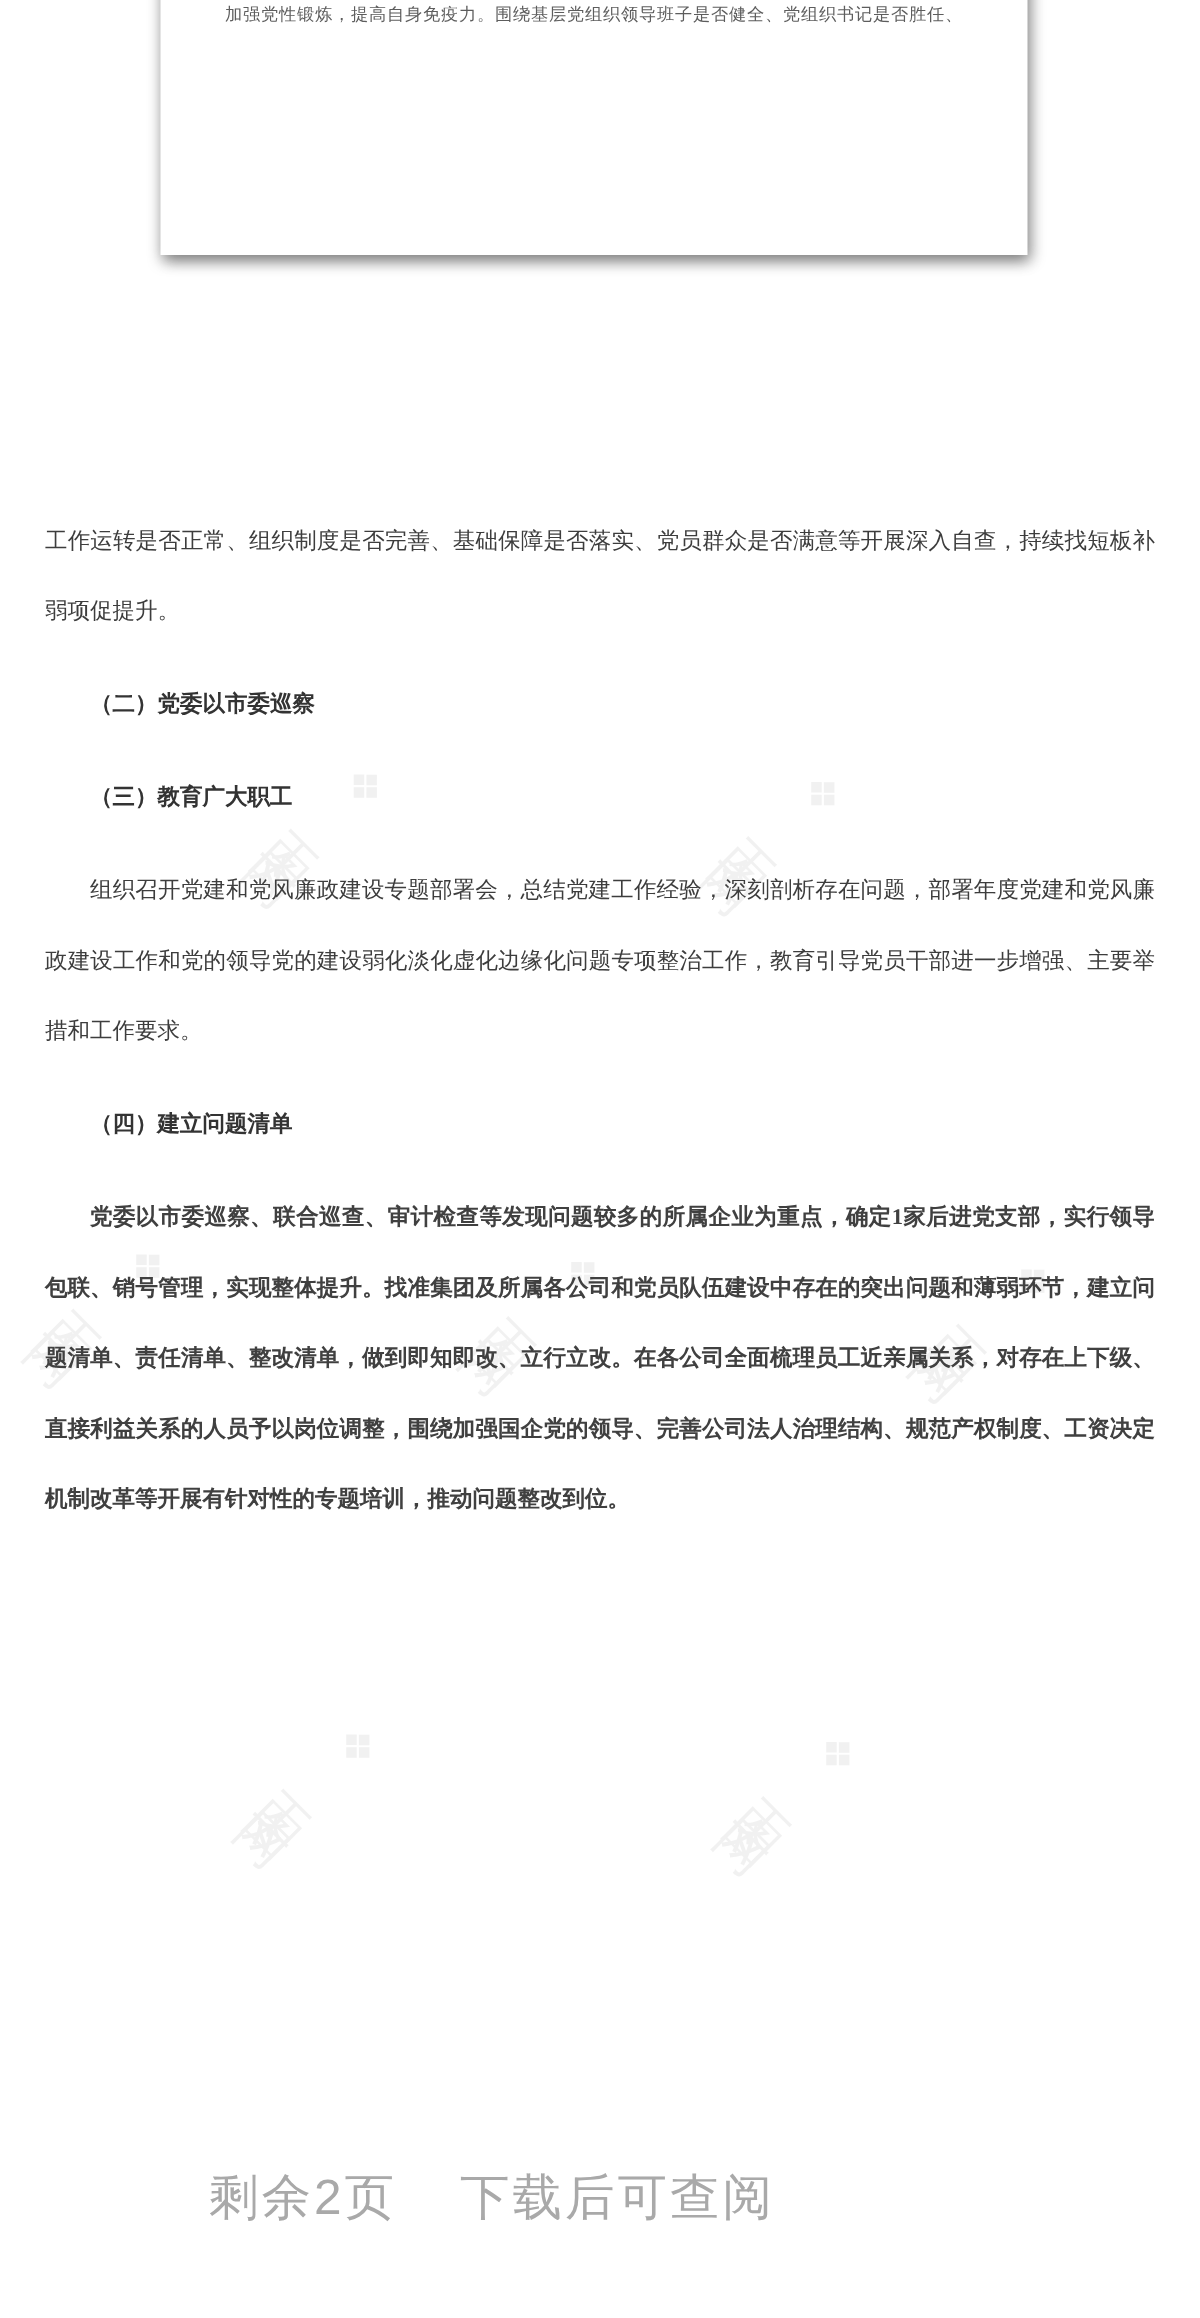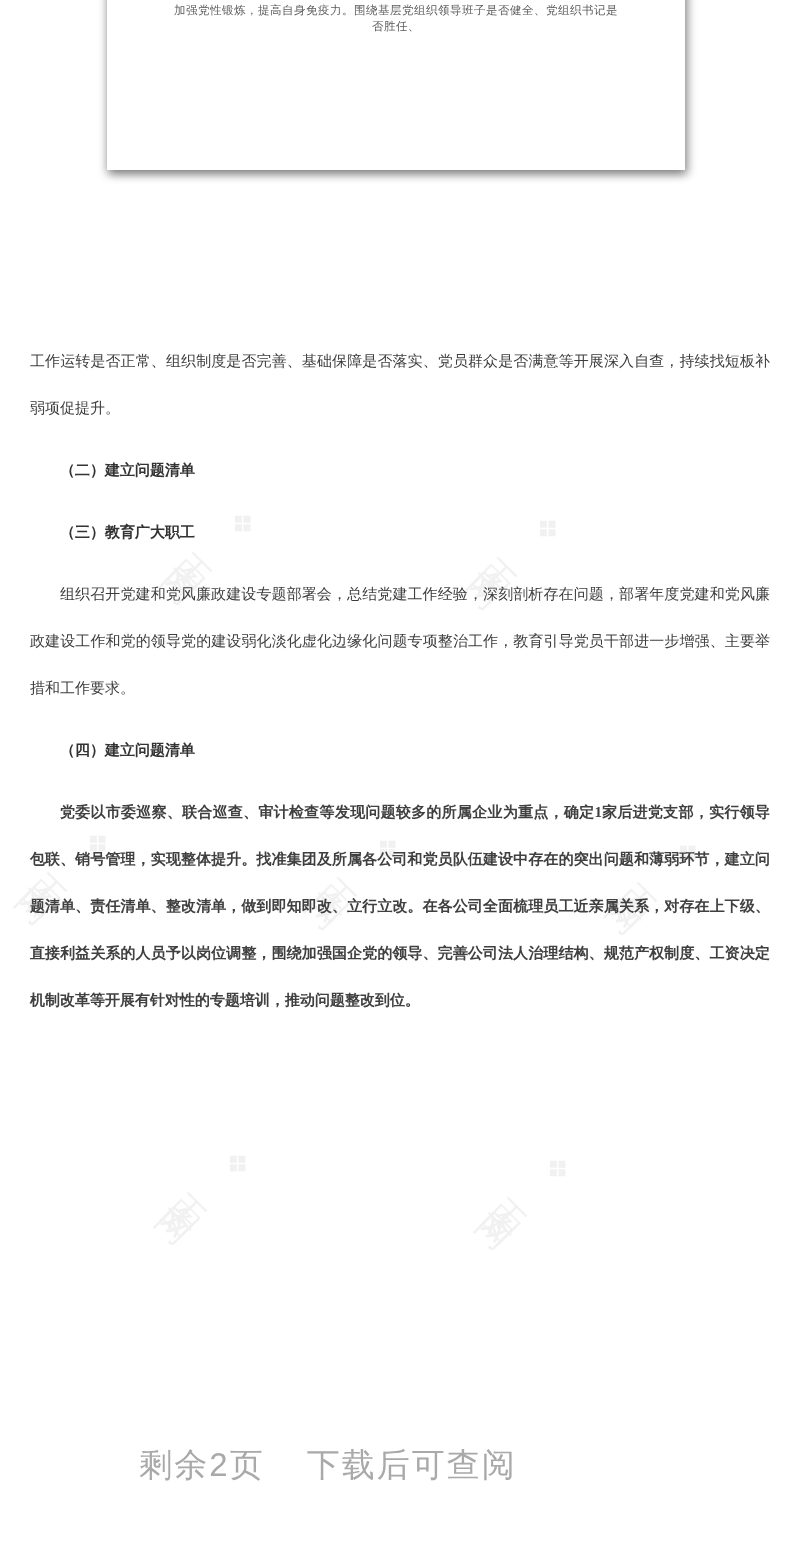--- a/index.html
+++ b/index.html
@@ -25,21 +25,21 @@
     z-index: 3;
     box-sizing: border-box;
     padding-top: 66px;
   }
   .doc-card .card-line {
     text-align: center;
     font-size: 11.5px;
     letter-spacing: 0.5px;
     color: #5d5d5d;
     line-height: 16px;
-    padding: 0 64px;
+    padding: 0 40px;
   }
 
   
   .wm {
     position: absolute;
     z-index: 1;
     writing-mode: vertical-rl;
     transform: rotate(45deg);
     font-family: "Liberation Sans", sans-serif;
     font-size: 34px;
@@ -106,21 +106,21 @@
 <div class="wm" style="left:510px; top:505px;"><span class="wm-logo">❖</span><span>工图网</span></div>
 <div class="wm" style="left:60px; top:820px;"><span class="wm-logo">❖</span><span>工图网</span></div>
 <div class="wm" style="left:350px; top:825px;"><span class="wm-logo">❖</span><span>工图网</span></div>
 <div class="wm" style="left:650px; top:830px;"><span class="wm-logo">❖</span><span>工图网</span></div>
 <div class="wm" style="left:200px; top:1140px;"><span class="wm-logo">❖</span><span>工图网</span></div>
 <div class="wm" style="left:520px; top:1145px;"><span class="wm-logo">❖</span><span>工图网</span></div>
 
 <div class="content">
   <p>工作运转是否正常、组织制度是否完善、基础保障是否落实、党员群众是否满意等开展深入自查，持续找短板补弱项促提升。</p>
 
-  <h3 class="section-heading">（二）建立问题清单</h3>
+  <h3 class="section-heading">（二）党委以市委巡察</h3>
 
   <h3 class="section-heading">（三）教育广大职工</h3>
   <p class="para-indent">组织召开党建和党风廉政建设专题部署会，总结党建工作经验，深刻剖析存在问题，部署年度党建和党风廉政建设工作和党的领导党的建设弱化淡化虚化边缘化问题专项整治工作，教育引导党员干部进一步增强、主要举措和工作要求。</p>
 
   <h3 class="section-heading">（四）建立问题清单</h3>
   <p class="para-indent para-bold">党委以市委巡察、联合巡查、审计检查等发现问题较多的所属企业为重点，确定1家后进党支部，实行领导包联、销号管理，实现整体提升。找准集团及所属各公司和党员队伍建设中存在的突出问题和薄弱环节，建立问题清单、责任清单、整改清单，做到即知即改、立行立改。在各公司全面梳理员工近亲属关系，对存在上下级、直接利益关系的人员予以岗位调整，围绕加强国企党的领导、完善公司法人治理结构、规范产权制度、工资决定机制改革等开展有针对性的专题培训，推动问题整改到位。</p>
 
 </div>
 
 <div class="preview-note">

